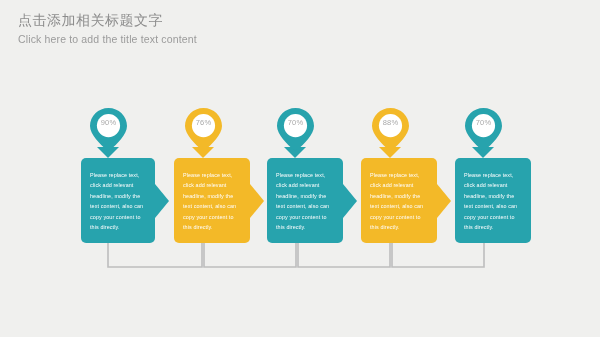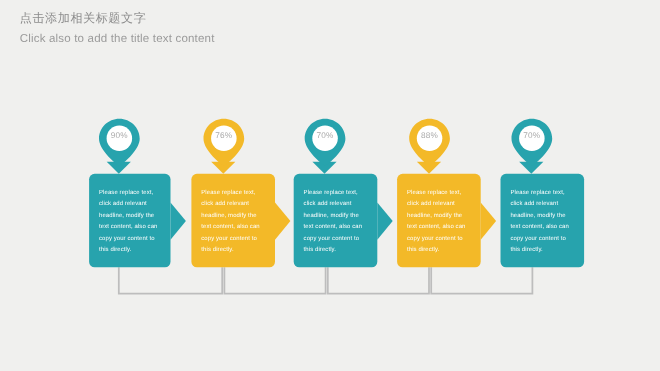--- a/index.html
+++ b/index.html
@@ -8,22 +8,22 @@
     background:#f0f0ee;
     font-family:"Liberation Sans","DejaVu Sans",sans-serif;
     overflow:hidden;
     position:relative;
   }
   #stage{position:absolute;left:0;top:0;width:600px;height:337px;}
 
   
   .header{position:absolute;left:18px;top:12px;}
   .title-cn{
-    font-size:11px;color:#8c8c8c;letter-spacing:.5px;
-    font-family:Liberation Mono, monospace;line-height:1.25;
+    font-size:14px;color:#8c8c8c;letter-spacing:.5px;
+    font-family:Liberation Serif, serif;line-height:1.25;
   }
   .title-en{
     font-size:10.5px;color:#9b9b9b;margin-top:3px;letter-spacing:.15px;
     line-height:1.2;
   }
 
   
   .connectors{position:absolute;left:0;top:0;width:600px;height:337px;}
 
   
@@ -62,21 +62,21 @@
   .arrow.teal{border-left:14px solid #27a3ad;}
   .arrow.yellow{border-left:14px solid #f3b928;}
 </style>
 </head>
 <body>
 
 <div id="stage">
 
   <div class="header">
     <div class="title-cn">点击添加相关标题文字</div>
-    <div class="title-en">Click also to add the title text content</div>
+    <div class="title-en">Click here to add the title text content</div>
   </div>
 
   <svg class="connectors" viewBox="0 0 600 337" width="600" height="337">
     <g fill="none" stroke="#bdbdbd" stroke-width="1.6">
       <path d="M108 243 L108 267 L202 267 L202 243"></path>
       <path d="M204 243 L204 267 L296 267 L296 243"></path>
       <path d="M298 243 L298 267 L390 267 L390 243"></path>
       <path d="M392 243 L392 267 L484 267 L484 243"></path>
     </g>
   </svg>

